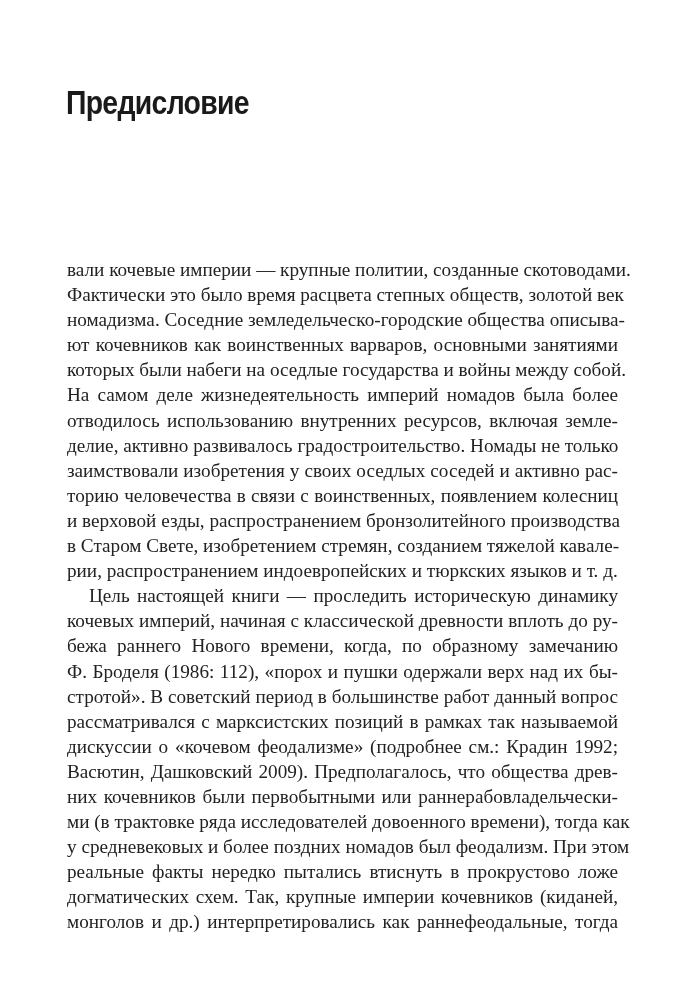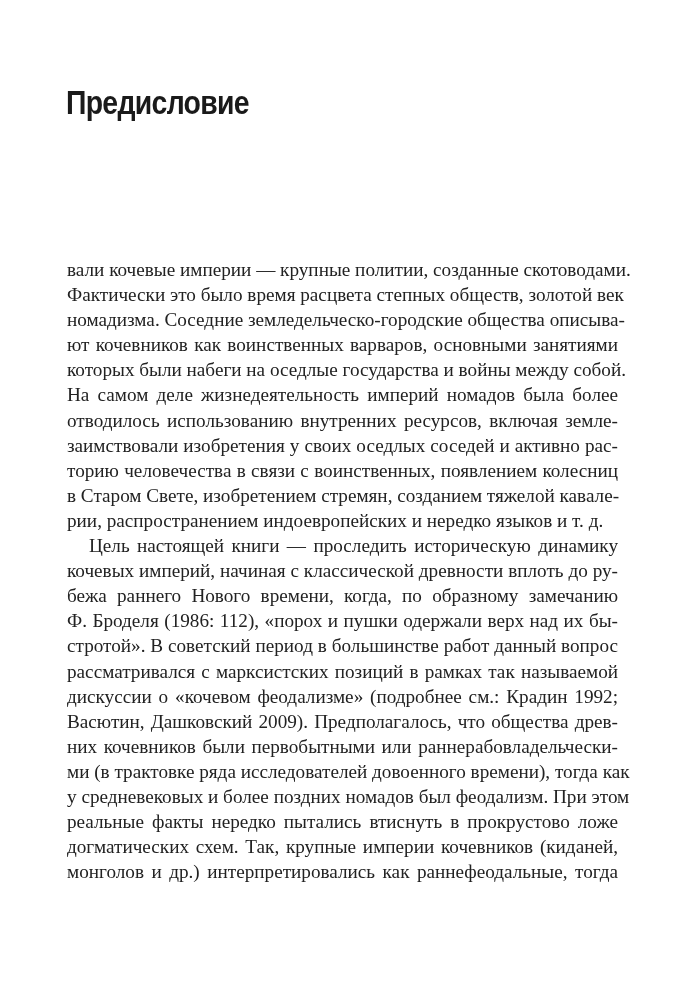--- a/index.html
+++ b/index.html
@@ -58,24 +58,26 @@
 
 <div class="body-text">
   <div>
     <span class="line">вали кочевые империи — крупные политии, созданные скотоводами.</span>
     <span class="line">Фактически это было время расцвета степных обществ, золотой век</span>
     <span class="line">номадизма. Соседние земледельческо-городские общества описыва-</span>
     <span class="line">ют кочевников как воинственных варваров, основными занятиями</span>
     <span class="line">которых были набеги на оседлые государства и войны между собой.</span>
     <span class="line">На самом деле жизнедеятельность империй номадов была более</span>
     <span class="line">отводилось использованию внутренних ресурсов, включая земле-</span>
+    <span class="line">делие, активно развивалось градостроительство. Номады не только</span>
     <span class="line">заимствовали изобретения у своих оседлых соседей и активно рас-</span>
     <span class="line">торию человечества в связи с воинственных, появлением колесниц</span>
+    <span class="line">и верховой езды, распространением бронзолитейного производства</span>
     <span class="line">в Старом Свете, изобретением стремян, созданием тяжелой кавале-</span>
-    <span class="line last">рии, распространением индоевропейских и нередко языков и т. д.</span>
+    <span class="line last">рии, распространением индоевропейских и тюркских языков и т. д.</span>
   </div>
   <div>
     <span class="line indent">Цель настоящей книги — проследить историческую динамику</span>
     <span class="line">кочевых империй, начиная с классической древности вплоть до ру-</span>
     <span class="line">бежа раннего Нового времени, когда, по образному замечанию</span>
     <span class="line">Ф. Броделя (1986: 112), «порох и пушки одержали верх над их бы-</span>
     <span class="line">стротой». В советский период в большинстве работ данный вопрос</span>
     <span class="line">рассматривался с марксистских позиций в рамках так называемой</span>
     <span class="line">дискуссии о «кочевом феодализме» (подробнее см.: Крадин 1992;</span>
     <span class="line">Васютин, Дашковский 2009). Предполагалось, что общества древ-</span>

